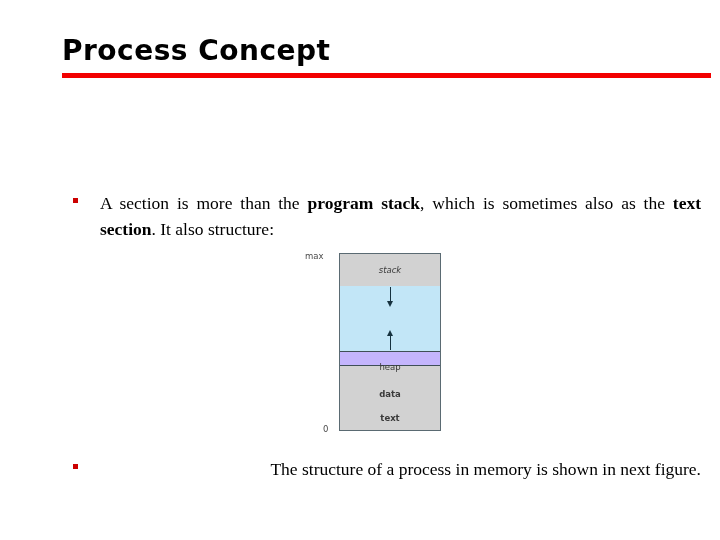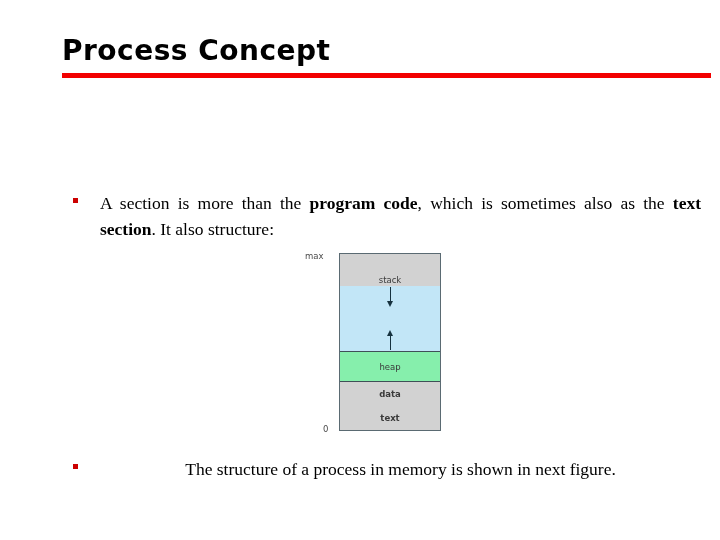--- a/index.html
+++ b/index.html
@@ -57,21 +57,21 @@
     display: block;
     margin-left: 27px;
     font-family: "Liberation Serif", serif;
     font-size: 17.5px;
     line-height: 26px;
     color: #000000;
     text-align: justify;
     text-justify: inter-word;
   }
   .bullet-text.no-justify {
-    text-align: center;
+    text-align: right;
   }
   .bullet-text b {
     font-weight: bold;
   }
   #bullet-1 { left: 45px; top: 90px; width: 628px; }
   #bullet-2 { left: 45px; top: 190px; width: 628px; }
   #bullet-3 { left: 45px; top: 456px; width: 628px; }
 
   
   .memory-figure {
@@ -98,36 +98,37 @@
     box-sizing: border-box;
     font-family: "DejaVu Sans", sans-serif;
     font-size: 8.5px;
     color: #3a3a3a;
     text-align: center;
   }
   .mem-seg span {
     display: block;
   }
   .seg-stack {
-    top: 10px;
+    top: 0;
     height: 40px;
     background: #d2d2d2;
     border-bottom: 1.5px solid #3f4f57;
     line-height: 32px;
+    font-style: italic;
   }
   .seg-free {
     top: 32px;
     height: 66px;
     background: #c2e6f7;
     border-bottom: 1.5px solid #3f4f57;
   }
   .seg-heap {
     top: 98px;
-    height: 30px;
-    background: #86efac;
+    height: 14px;
+    background: #c4b5fd;
     border-bottom: 1.5px solid #3f4f57;
     line-height: 30px;
   }
   .seg-datatext {
     top: 128px;
     height: 48px;
     background: #d2d2d2;
     font-weight: bold;
   }
   .seg-datatext .lbl-data {
@@ -184,21 +185,21 @@
 
 <div class="slide">
 
   <div class="slide-title">Process Concept</div>
 
   <div class="title-rule"></div>
 
 
   <div class="bullet" id="bullet-2">
     <span class="bullet-marker"></span>
-    <span class="bullet-text"><span>A section is more than the </span><b>program code</b><span>, which is sometimes also as the </span><b>text section</b><span>. It also structure:</span></span>
+    <span class="bullet-text"><span>A section is more than the </span><b>program stack</b><span>, which is sometimes also as the </span><b>text section</b><span>. It also structure:</span></span>
   </div>
 
   <div class="memory-figure">
 
     <div class="axis-label axis-max">max</div>
 
     <div class="axis-label axis-zero">0</div>
 
     <div class="mem-box">
 

